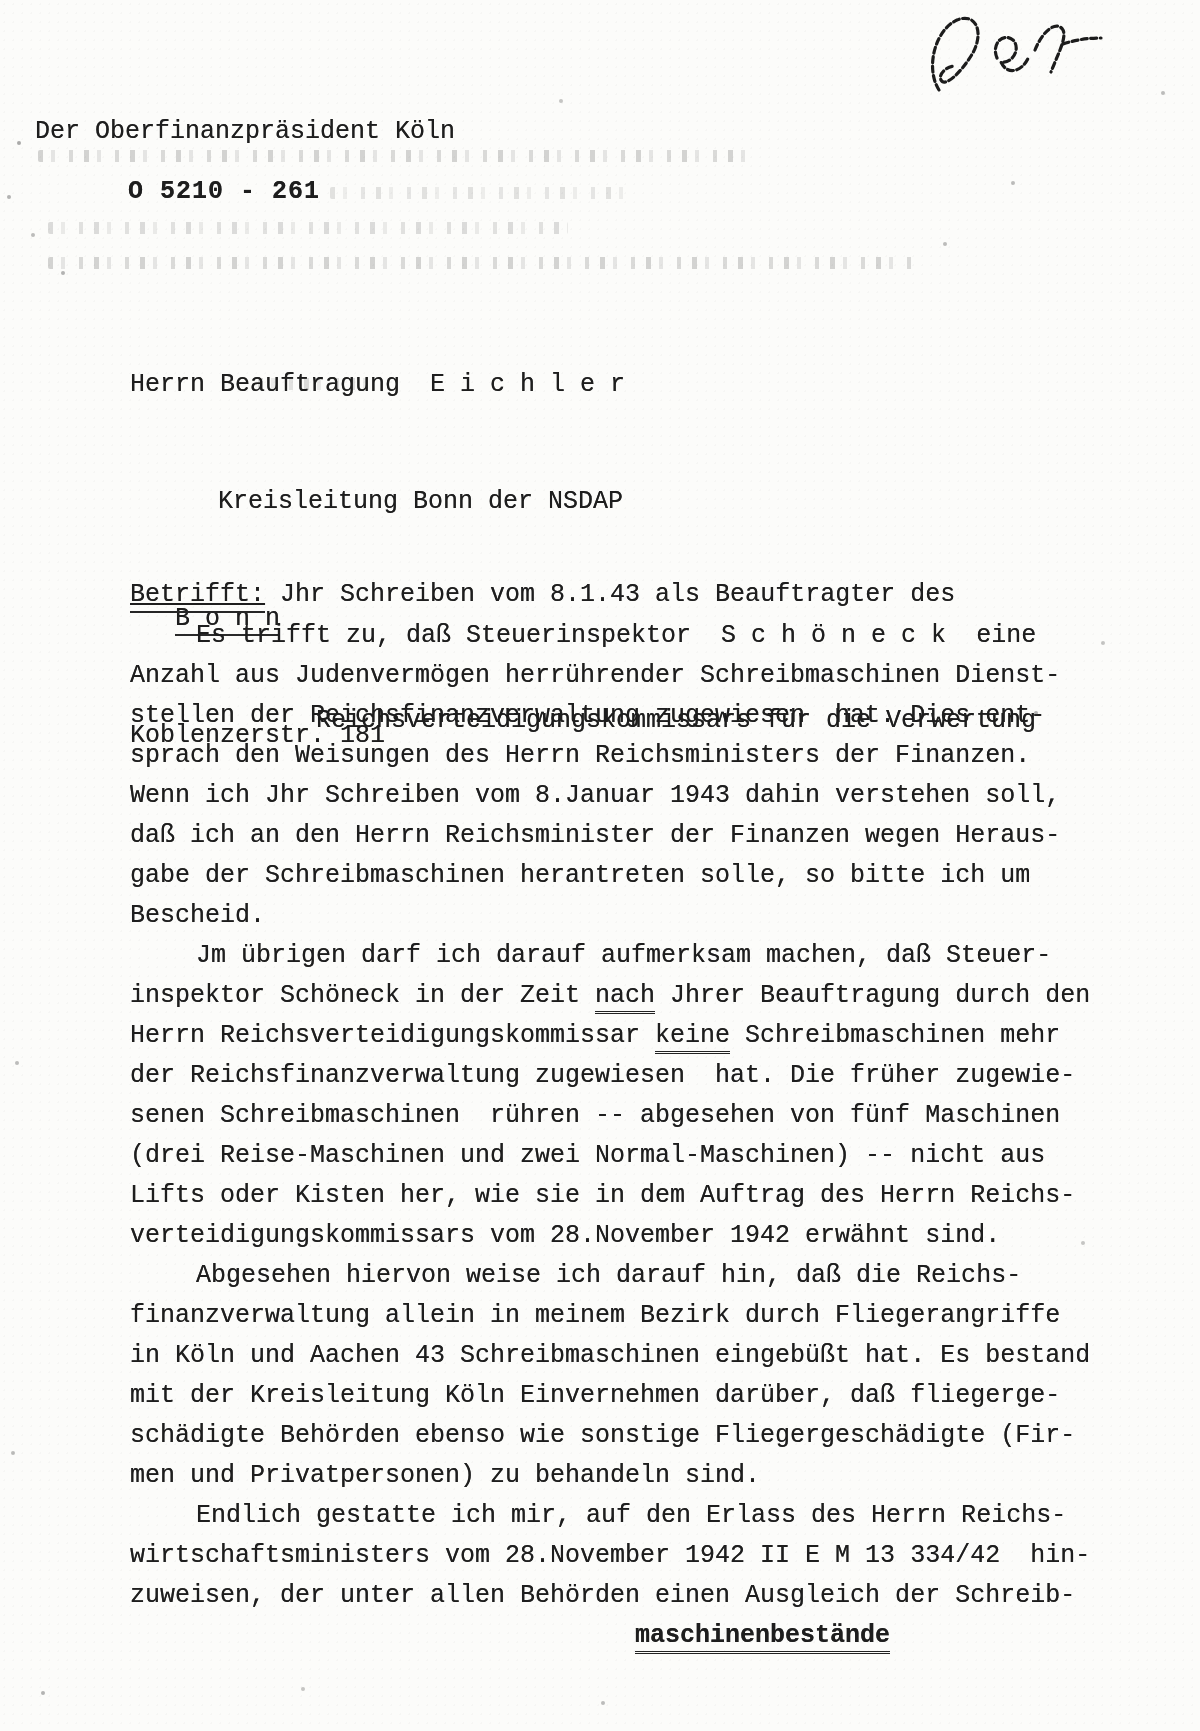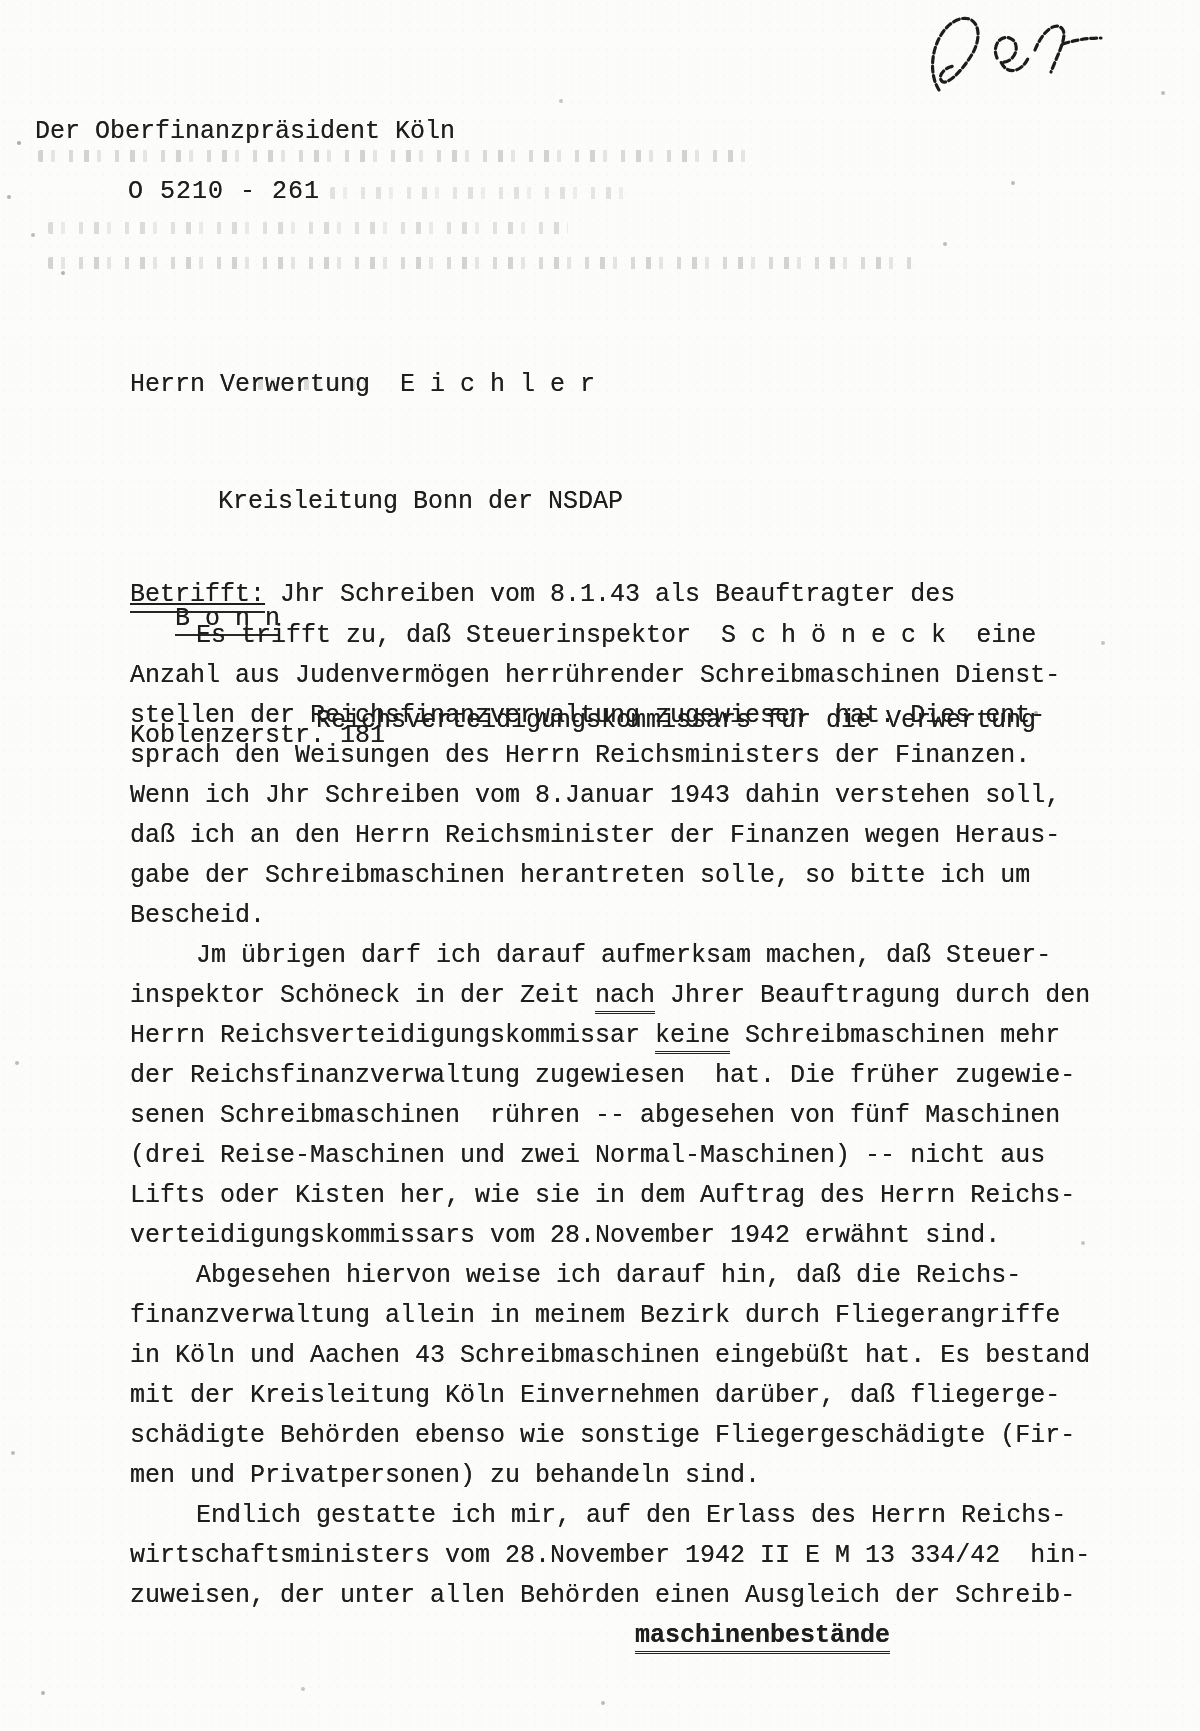--- a/index.html
+++ b/index.html
@@ -18,21 +18,21 @@
   }
   .txt {
     position: absolute;
     font-size: 25px;
     line-height: 40px;
     white-space: pre;
     text-shadow: 0 0 0.6px rgba(25,25,25,0.75);
   }
   .sender { left: 35px; top: 112px; }
   .date   { left: 768px; top: 102px; }
-  .refnum { left: 128px; top: 172px; font-weight: 400; letter-spacing: 1px; }
+  .refnum { left: 128px; top: 172px; font-weight: 700; letter-spacing: 1px; }
 
   .recipient { left: 130px; top: 286px; }
   .recipient .rline { height: 37px; line-height: 37px; white-space: pre; }
   .recipient .ind { padding-left: 88px; }
   .city-underline { border-bottom: 2px solid #2a2a2a; padding-bottom: 1px; margin-left: 45px; }
 
   .subject { left: 130px; top: 492px; width: 960px; }
   .subject .srow { height: 46px; line-height: 46px; white-space: pre; }
   .subject .cont { padding-left: 132px; text-align: center; }
   .subject-label { border-bottom: 2px solid #262626; padding-bottom: 2px; text-decoration: underline; }
@@ -103,21 +103,21 @@
 
   <div class="smudge smudge-1"></div>
   <div class="smudge smudge-2"></div>
   <div class="smudge smudge-3"></div>
   <div class="smudge smudge-4"></div>
   <div class="smudge smudge-5"></div>
 
   <div class="txt refnum">O 5210 - 261</div>
 
   <div class="txt recipient">
-    <div class="rline">Herrn Verwertung  E i c h l e r</div>
+    <div class="rline">Herrn Beauftragung  E i c h l e r</div>
     <div class="rline ind">Kreisleitung Bonn der NSDAP</div>
     <div class="rline"><span class="city-underline">B o n n</span></div>
     <div class="rline">Koblenzerstr. 181</div>
   </div>
 
   <div class="txt subject">
     <div class="srow"><span class="subject-label">Betrifft:</span><span> </span><span>Jhr Schreiben vom 8.1.43 als Beauftragter des</span></div>
     <div class="srow cont">Reichsverteidigungskommissars für die Verwertung</div>
   </div>
 

